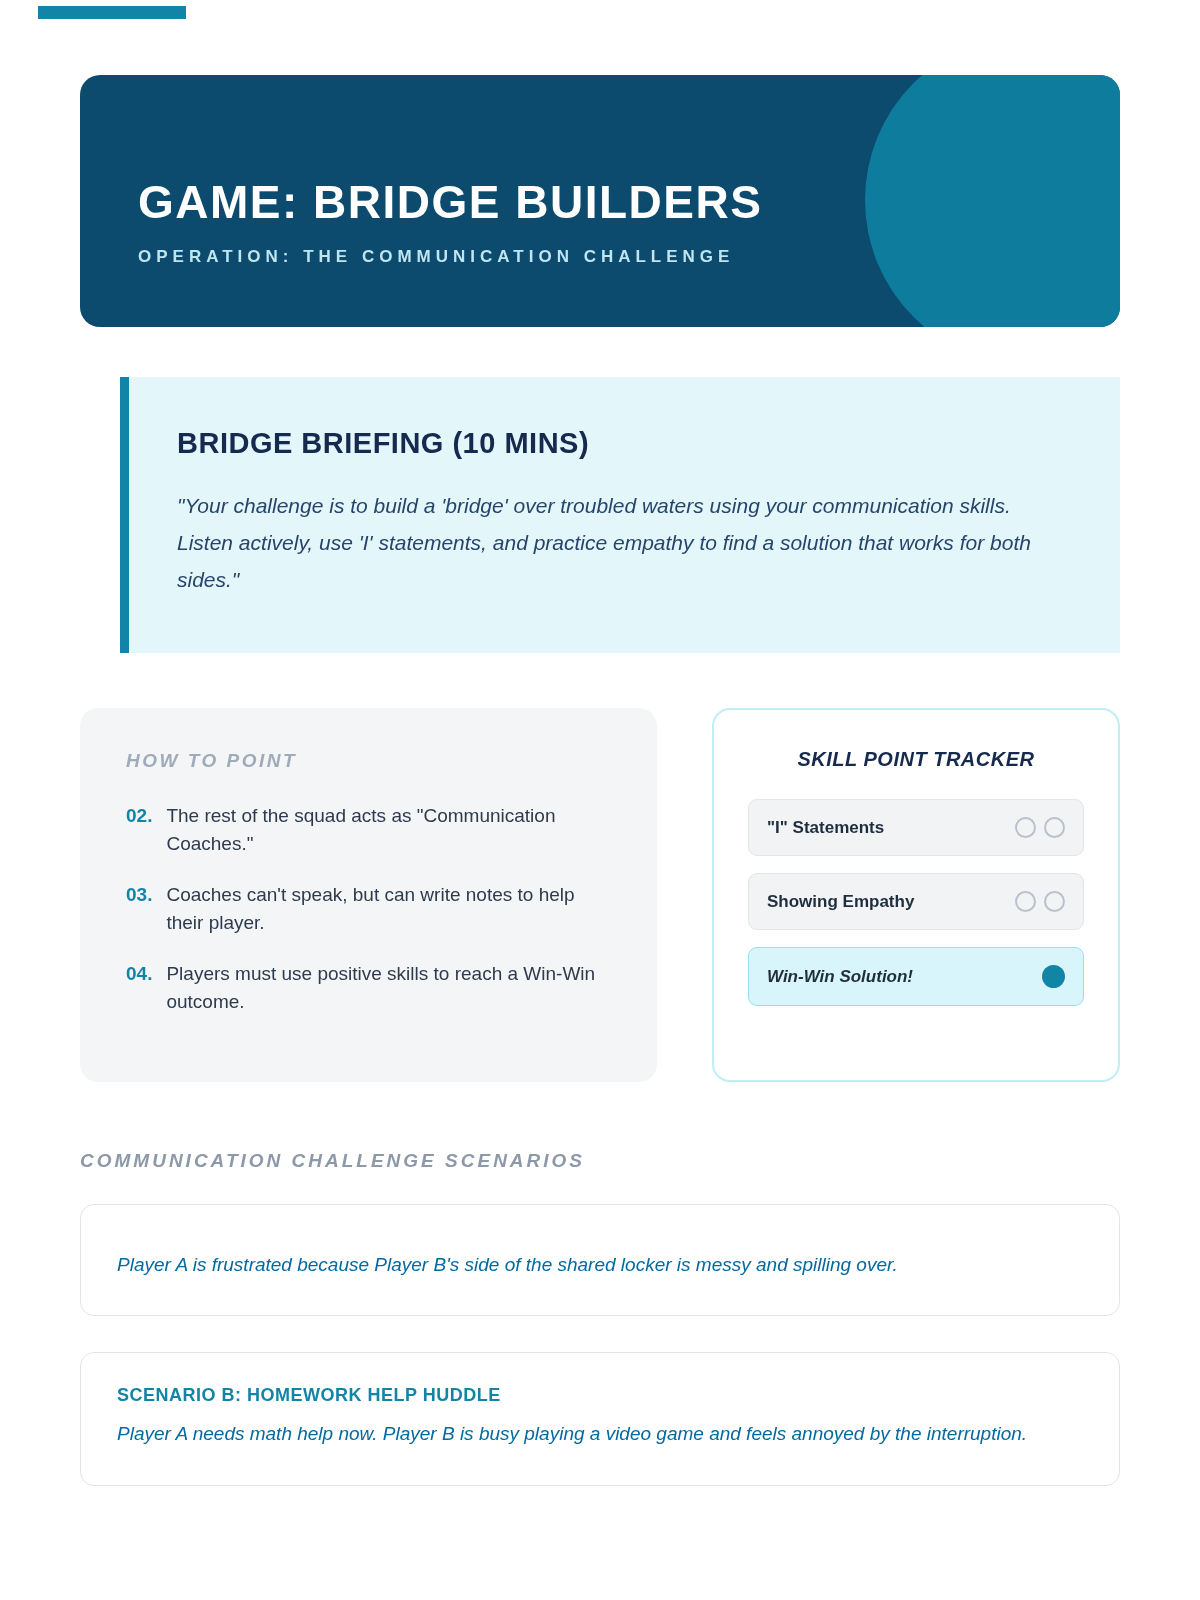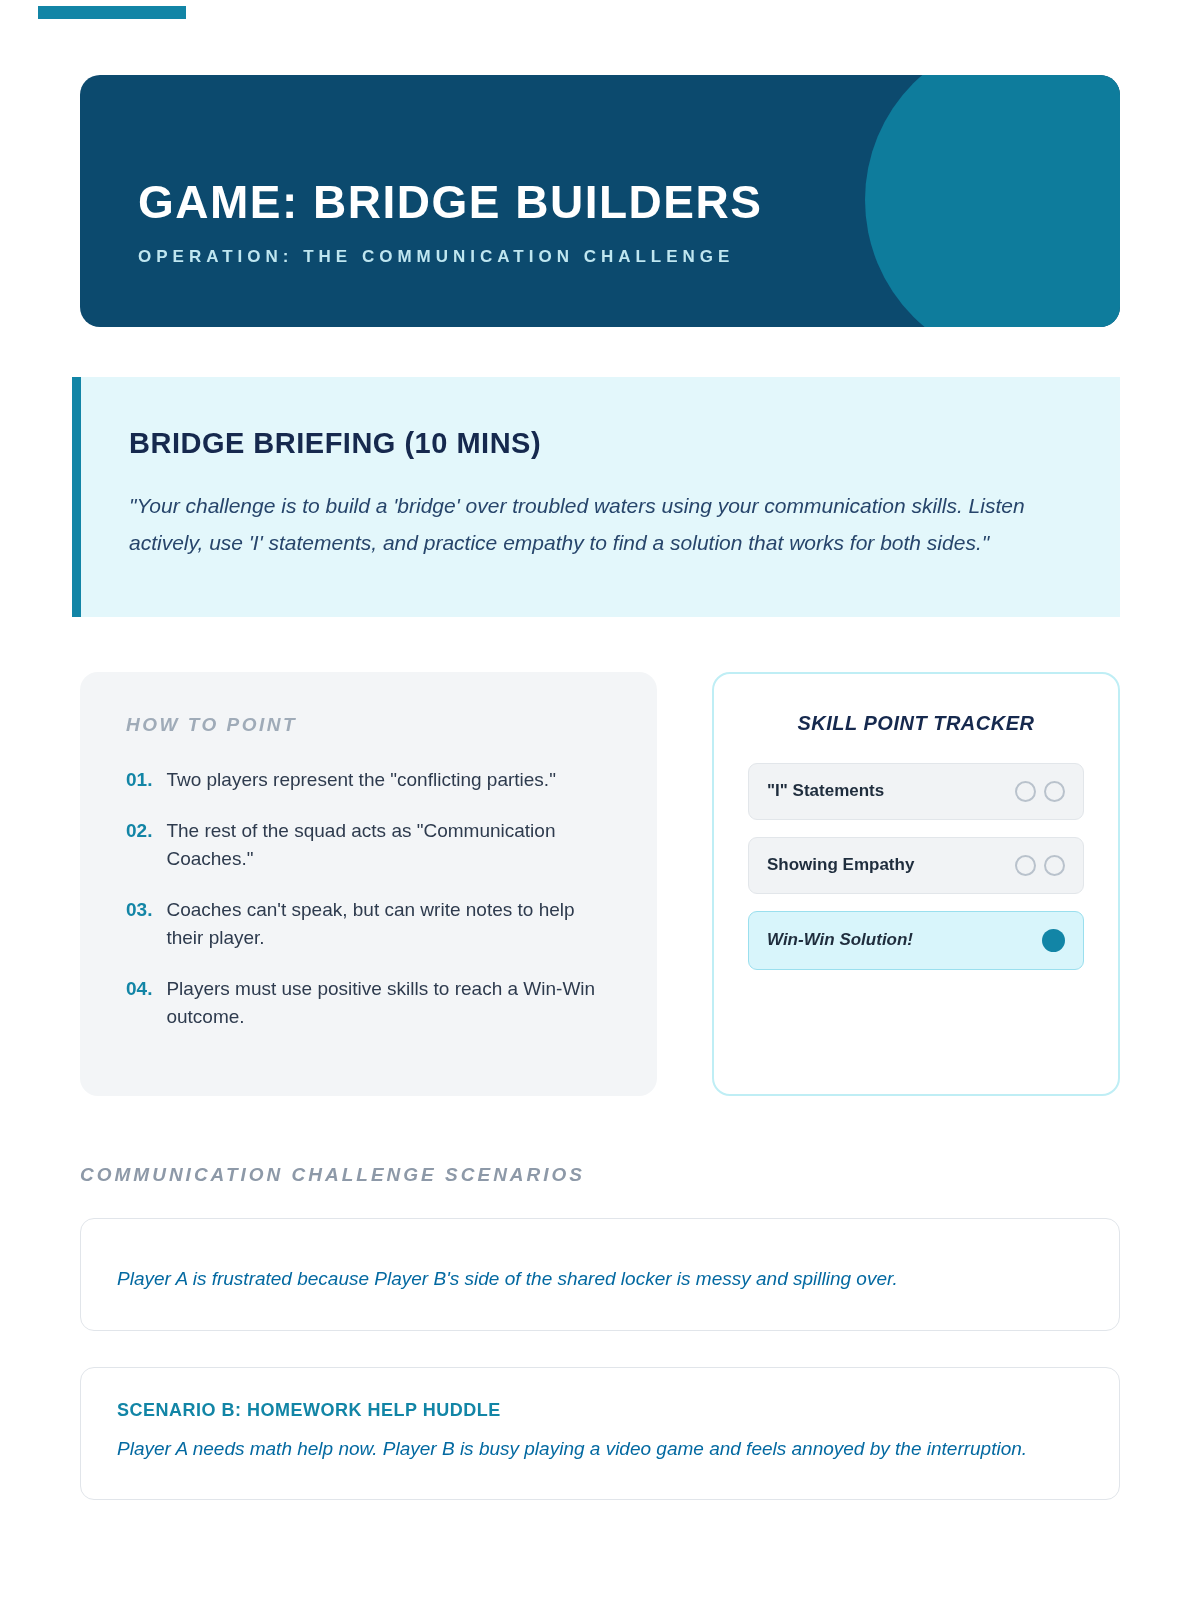--- a/index.html
+++ b/index.html
@@ -46,21 +46,21 @@
   }
   .hero-sub {
     position: relative;
     margin-top: 18px;
     color: #bfe6f0;
     font-size: 17px;
     font-weight: bold;
     letter-spacing: 5px;
   }
   .briefing {
-    margin: 50px 80px 0 72px;
+    margin: 50px 80px 0 120px;
     background: #e3f7fb;
     border-left: 9px solid #1285a6;
     padding: 50px 55px 55px 48px;
   }
   .briefing h2 {
     color: #16294e;
     font-size: 29px;
     font-weight: 800;
     letter-spacing: 0.5px;
   }
@@ -200,24 +200,20 @@
 <section class="briefing">
   <h2>BRIDGE BRIEFING (10 MINS)</h2>
   <p>"Your challenge is to build a 'bridge' over troubled waters using your communication skills. Listen actively, use 'I' statements, and practice empathy to find a solution that works for both sides."</p>
 </section>
 
 <div class="columns">
 
   <section class="howto">
     <h3>HOW TO POINT</h3>
     <ol class="steps">
-      <li>
-        <span class="num">01.</span>
-        <span class="txt">Two players represent the "conflicting parties."</span>
-      </li>
       <li>
         <span class="num">02.</span>
         <span class="txt">The rest of the squad acts as "Communication Coaches."</span>
       </li>
       <li>
         <span class="num">03.</span>
         <span class="txt">Coaches can't speak, but can write notes to help their player.</span>
       </li>
       <li>
         <span class="num">04.</span>

